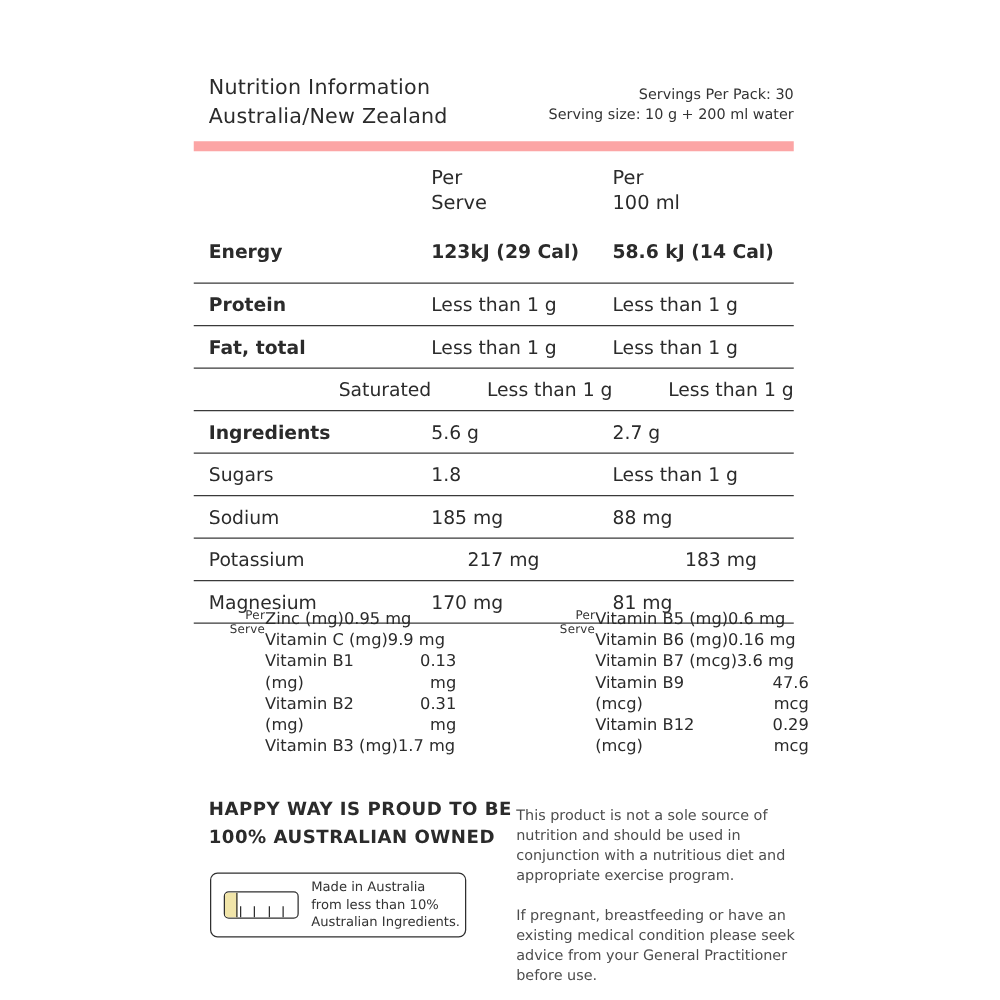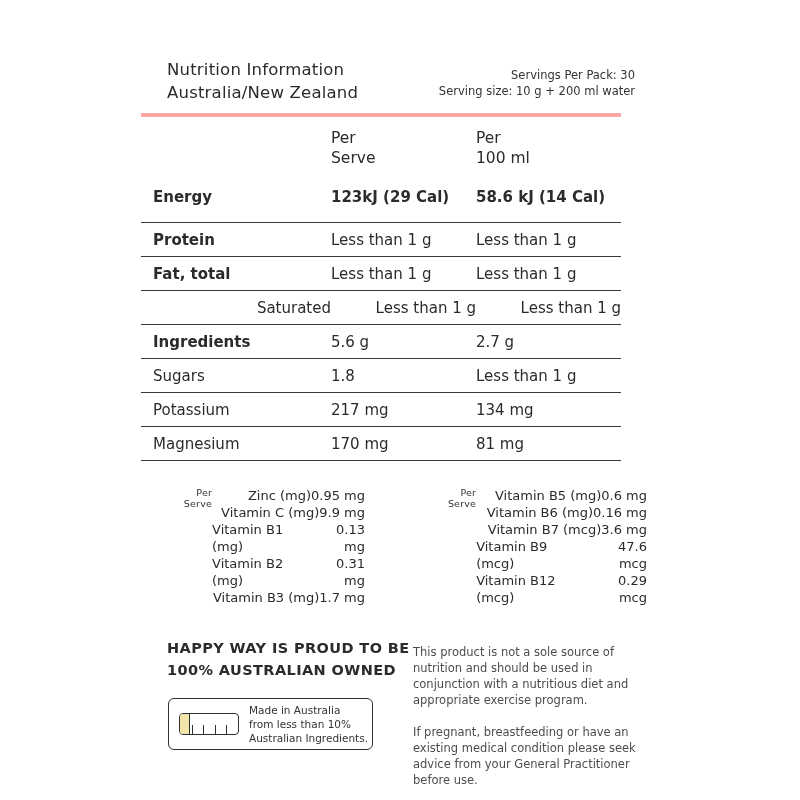--- a/index.html
+++ b/index.html
@@ -9,39 +9,39 @@
     color:#2b2b2b;overflow:hidden;
   }
   .bold{font-weight:bold;}
 
   
   .hdr{position:absolute;left:155px;top:58px;width:480px;display:flex;justify-content:space-between;align-items:flex-start;}
   .hdr-title{font-size:16.5px;line-height:23px;letter-spacing:.2px;padding-left:12px;}
   .hdr-serv{font-size:11.5px;line-height:16px;text-align:right;color:#333;padding-top:9px;}
 
   
-  .ntable{position:absolute;left:141px;top:113px;width:480px;border-top:4px solid #fca5a5;}
+  .ntable{position:absolute;left:155px;top:113px;width:480px;border-top:8px solid #fca5a5;}
   .colhead{display:flex;padding:11px 0 0 0;height:44px;}
   .colhead .c1{width:190px;}
   .colhead .c2{width:145px;font-size:15.5px;line-height:20px;}
   .colhead .c3{flex:1;font-size:15.5px;line-height:20px;}
   .trow{display:flex;align-items:center;height:33px;border-bottom:1px solid #3a3a3a;font-size:15px;}
   .trow.energy{height:50px;}
   .trow .cell{white-space:nowrap;}
   .trow .label{width:178px;padding-left:12px;}
   .trow .serve{width:145px;}
   .trow .ml{flex:1;}
 
   
   .vits{position:absolute;left:155px;top:487px;width:492px;display:flex;}
   .vcol{display:flex;flex-direction:row;}
   .vcol1{margin-left:12px;width:198px;}
   .vcol2{margin-left:67px;width:215px;}
   .vhead{font-size:9.5px;color:#333;text-align:right;height:22px;letter-spacing:.2px;}
-  .vrow{display:flex;justify-content:flex-end;font-size:13px;line-height:17px;}
+  .vrow{display:flex;justify-content:flex-start;font-size:13px;line-height:17px;}
   .vrow .vval{text-align:right;}
 
   
   .own{position:absolute;left:167px;top:637px;font-size:14.5px;font-weight:bold;line-height:22px;letter-spacing:.4px;}
   .madebox{position:absolute;left:168px;top:698px;width:203px;height:50px;border:1.5px solid #2f2f2f;border-radius:6px;display:flex;align-items:center;}
   .gauge{position:relative;width:58px;height:20px;margin-left:10px;border:1.5px solid #2f2f2f;border-radius:4px;background:#fff;overflow:hidden;flex-shrink:0;}
   .gauge .fill{position:absolute;left:0;top:0;bottom:0;width:9px;border-right:1px solid #2f2f2f;}
   .gauge .tick{position:absolute;bottom:0;width:1px;height:9px;background:#2f2f2f;}
   .madebox .mtext{font-size:10.5px;line-height:14px;margin-left:10px;color:#333;}
 
@@ -105,25 +105,30 @@
     <div class="cell serve val">5.6 g</div>
     <div class="cell ml val">2.7 g</div>
   </div>
 
   <div class="trow" style="border-bottom-color: rgb(58, 58, 58);">
     <div class="cell label">Sugars</div>
     <div class="cell serve val">1.8</div>
     <div class="cell ml val">Less than 1 g</div>
   </div>
 
-
-  <div class="trow" style="border-bottom-color: rgb(58, 58, 58);">
+  <div class="trow" style="border-bottom-color: rgb(58, 58, 58);">
+    <div class="cell label">Sodium</div>
+    <div class="cell serve val">185 mg</div>
+    <div class="cell ml val">88 mg</div>
+  </div>
+
+  <div class="trow" style="border-bottom-color: rgb(58, 58, 58); gap: 29px;">
     <div class="cell label">Potassium</div>
     <div class="cell serve val">217 mg</div>
-    <div class="cell ml val">134 mg</div>
+    <div class="cell ml val">183 mg</div>
   </div>
 
   <div class="trow" style="border-bottom-color: rgb(58, 58, 58);">
     <div class="cell label">Magnesium</div>
     <div class="cell serve val">170 mg</div>
     <div class="cell ml val">81 mg</div>
   </div>
 </div>
 </div>
 

